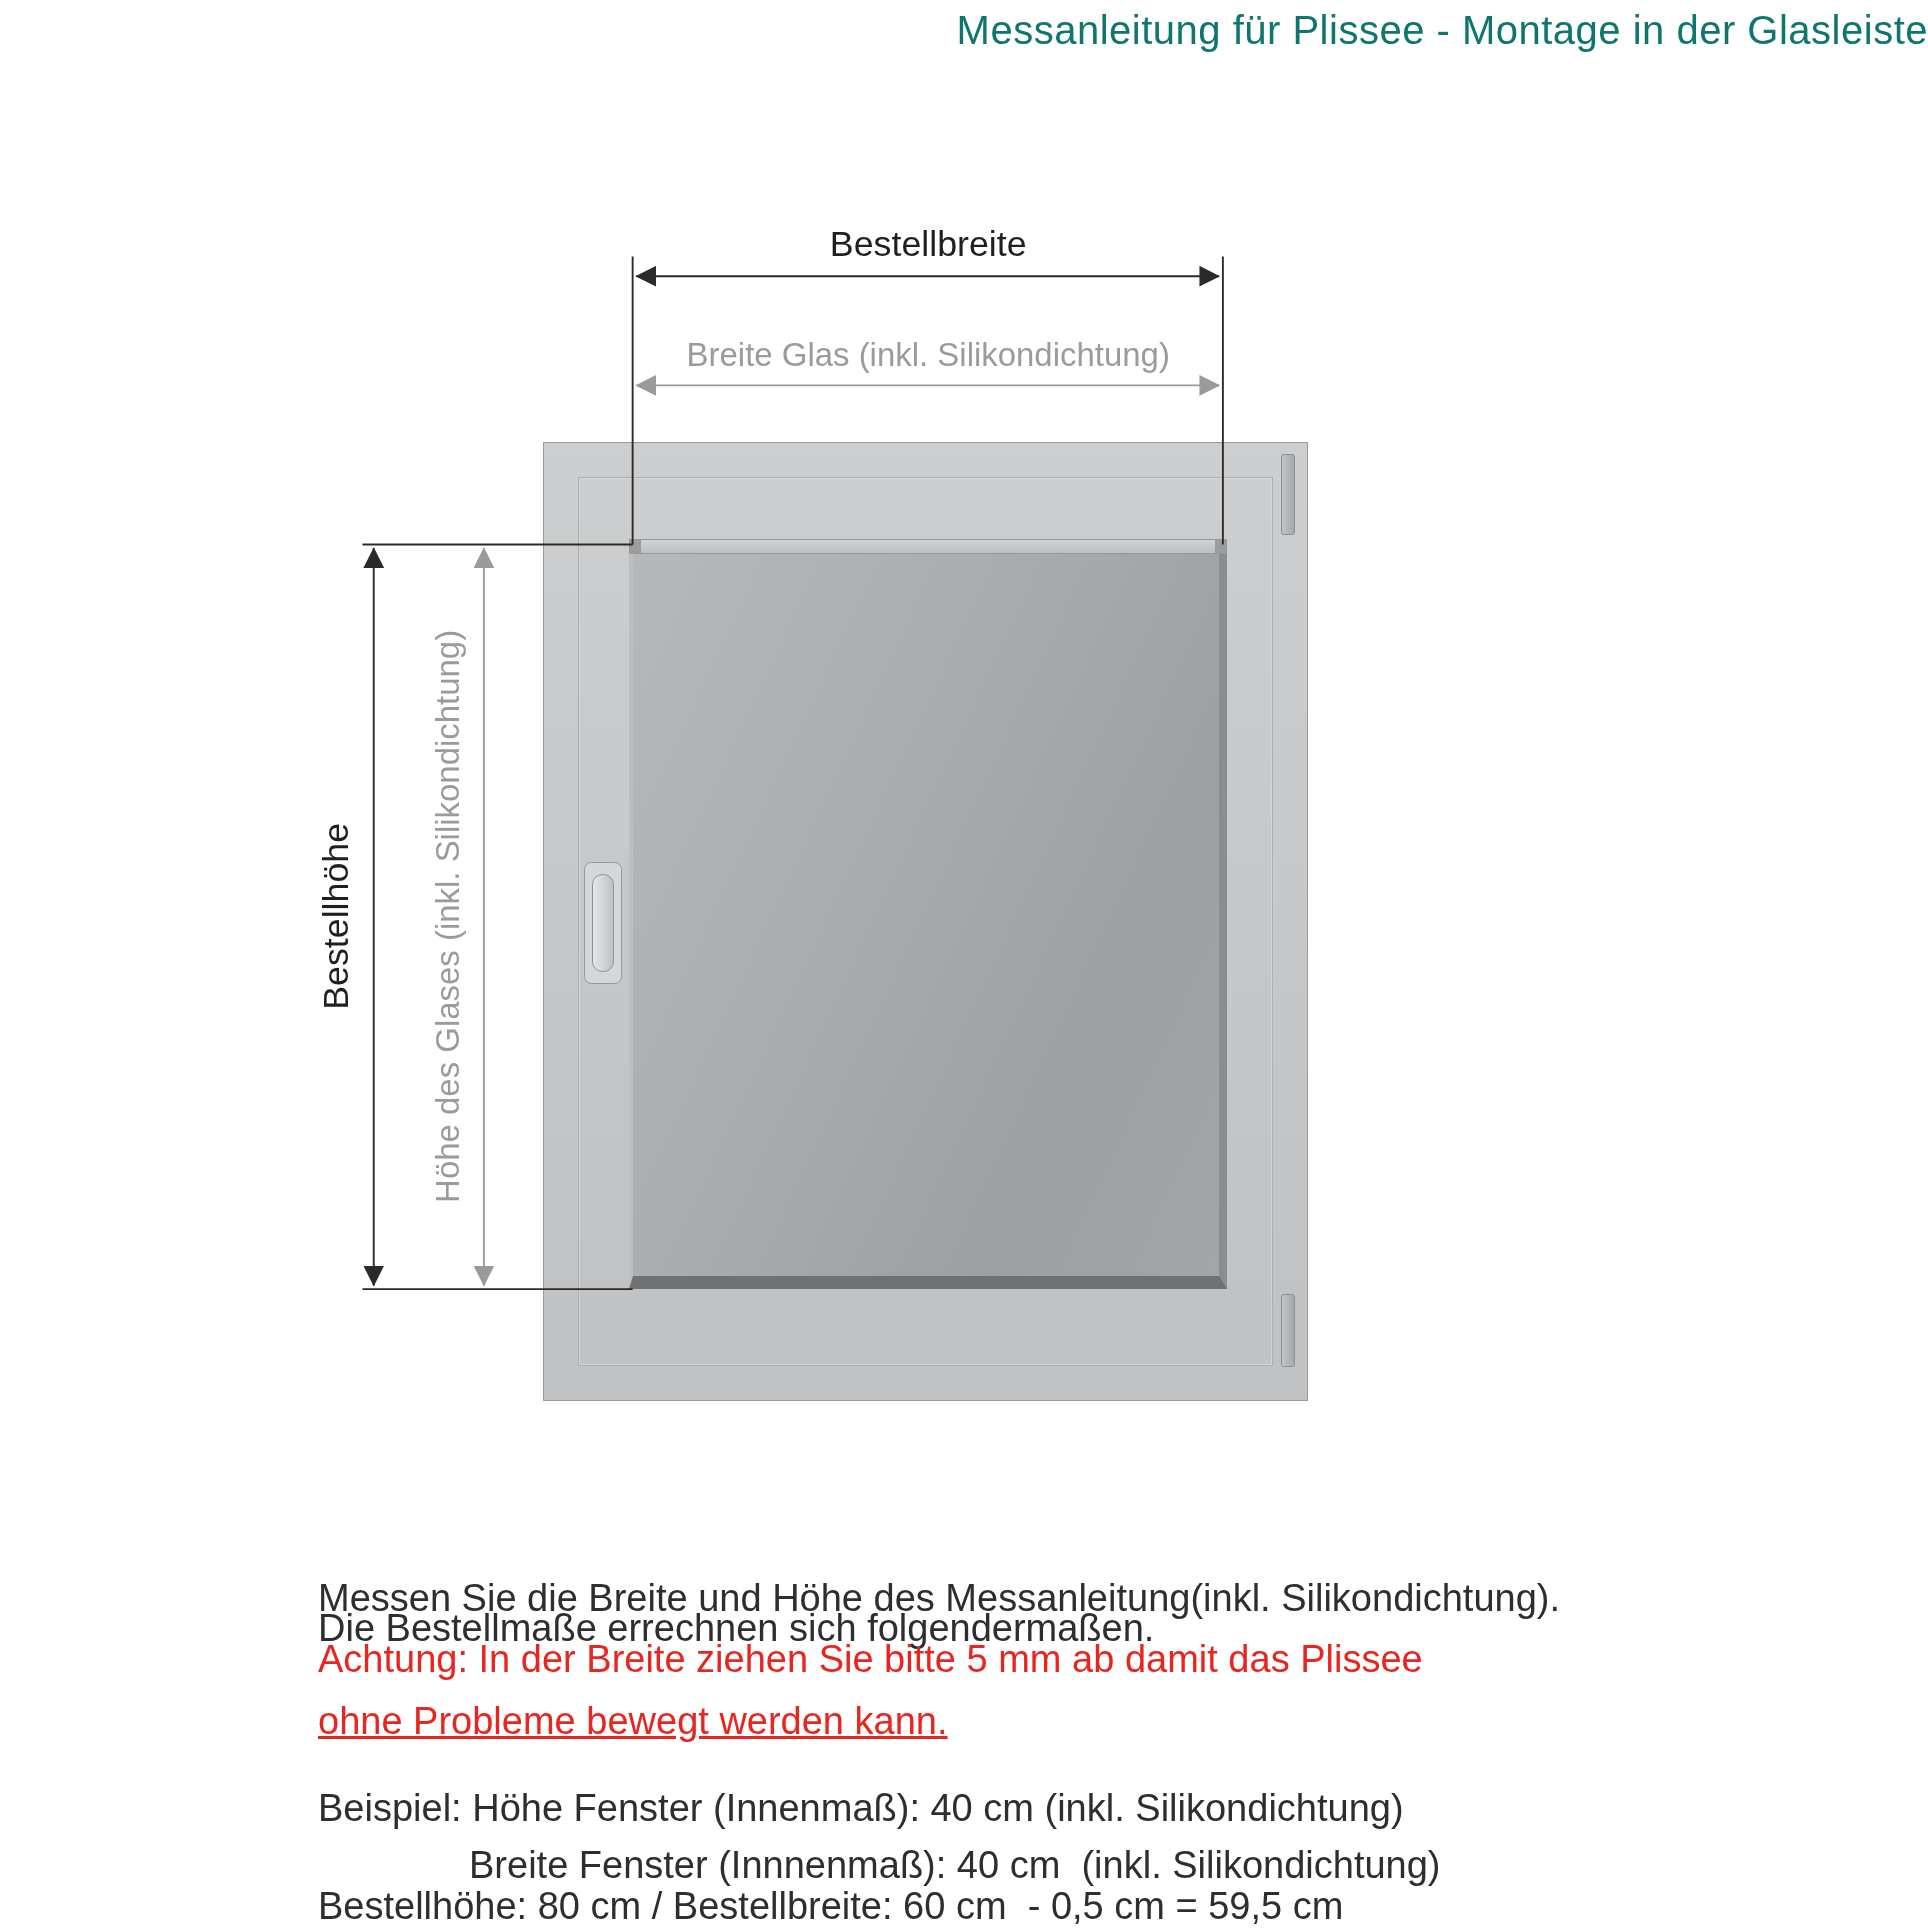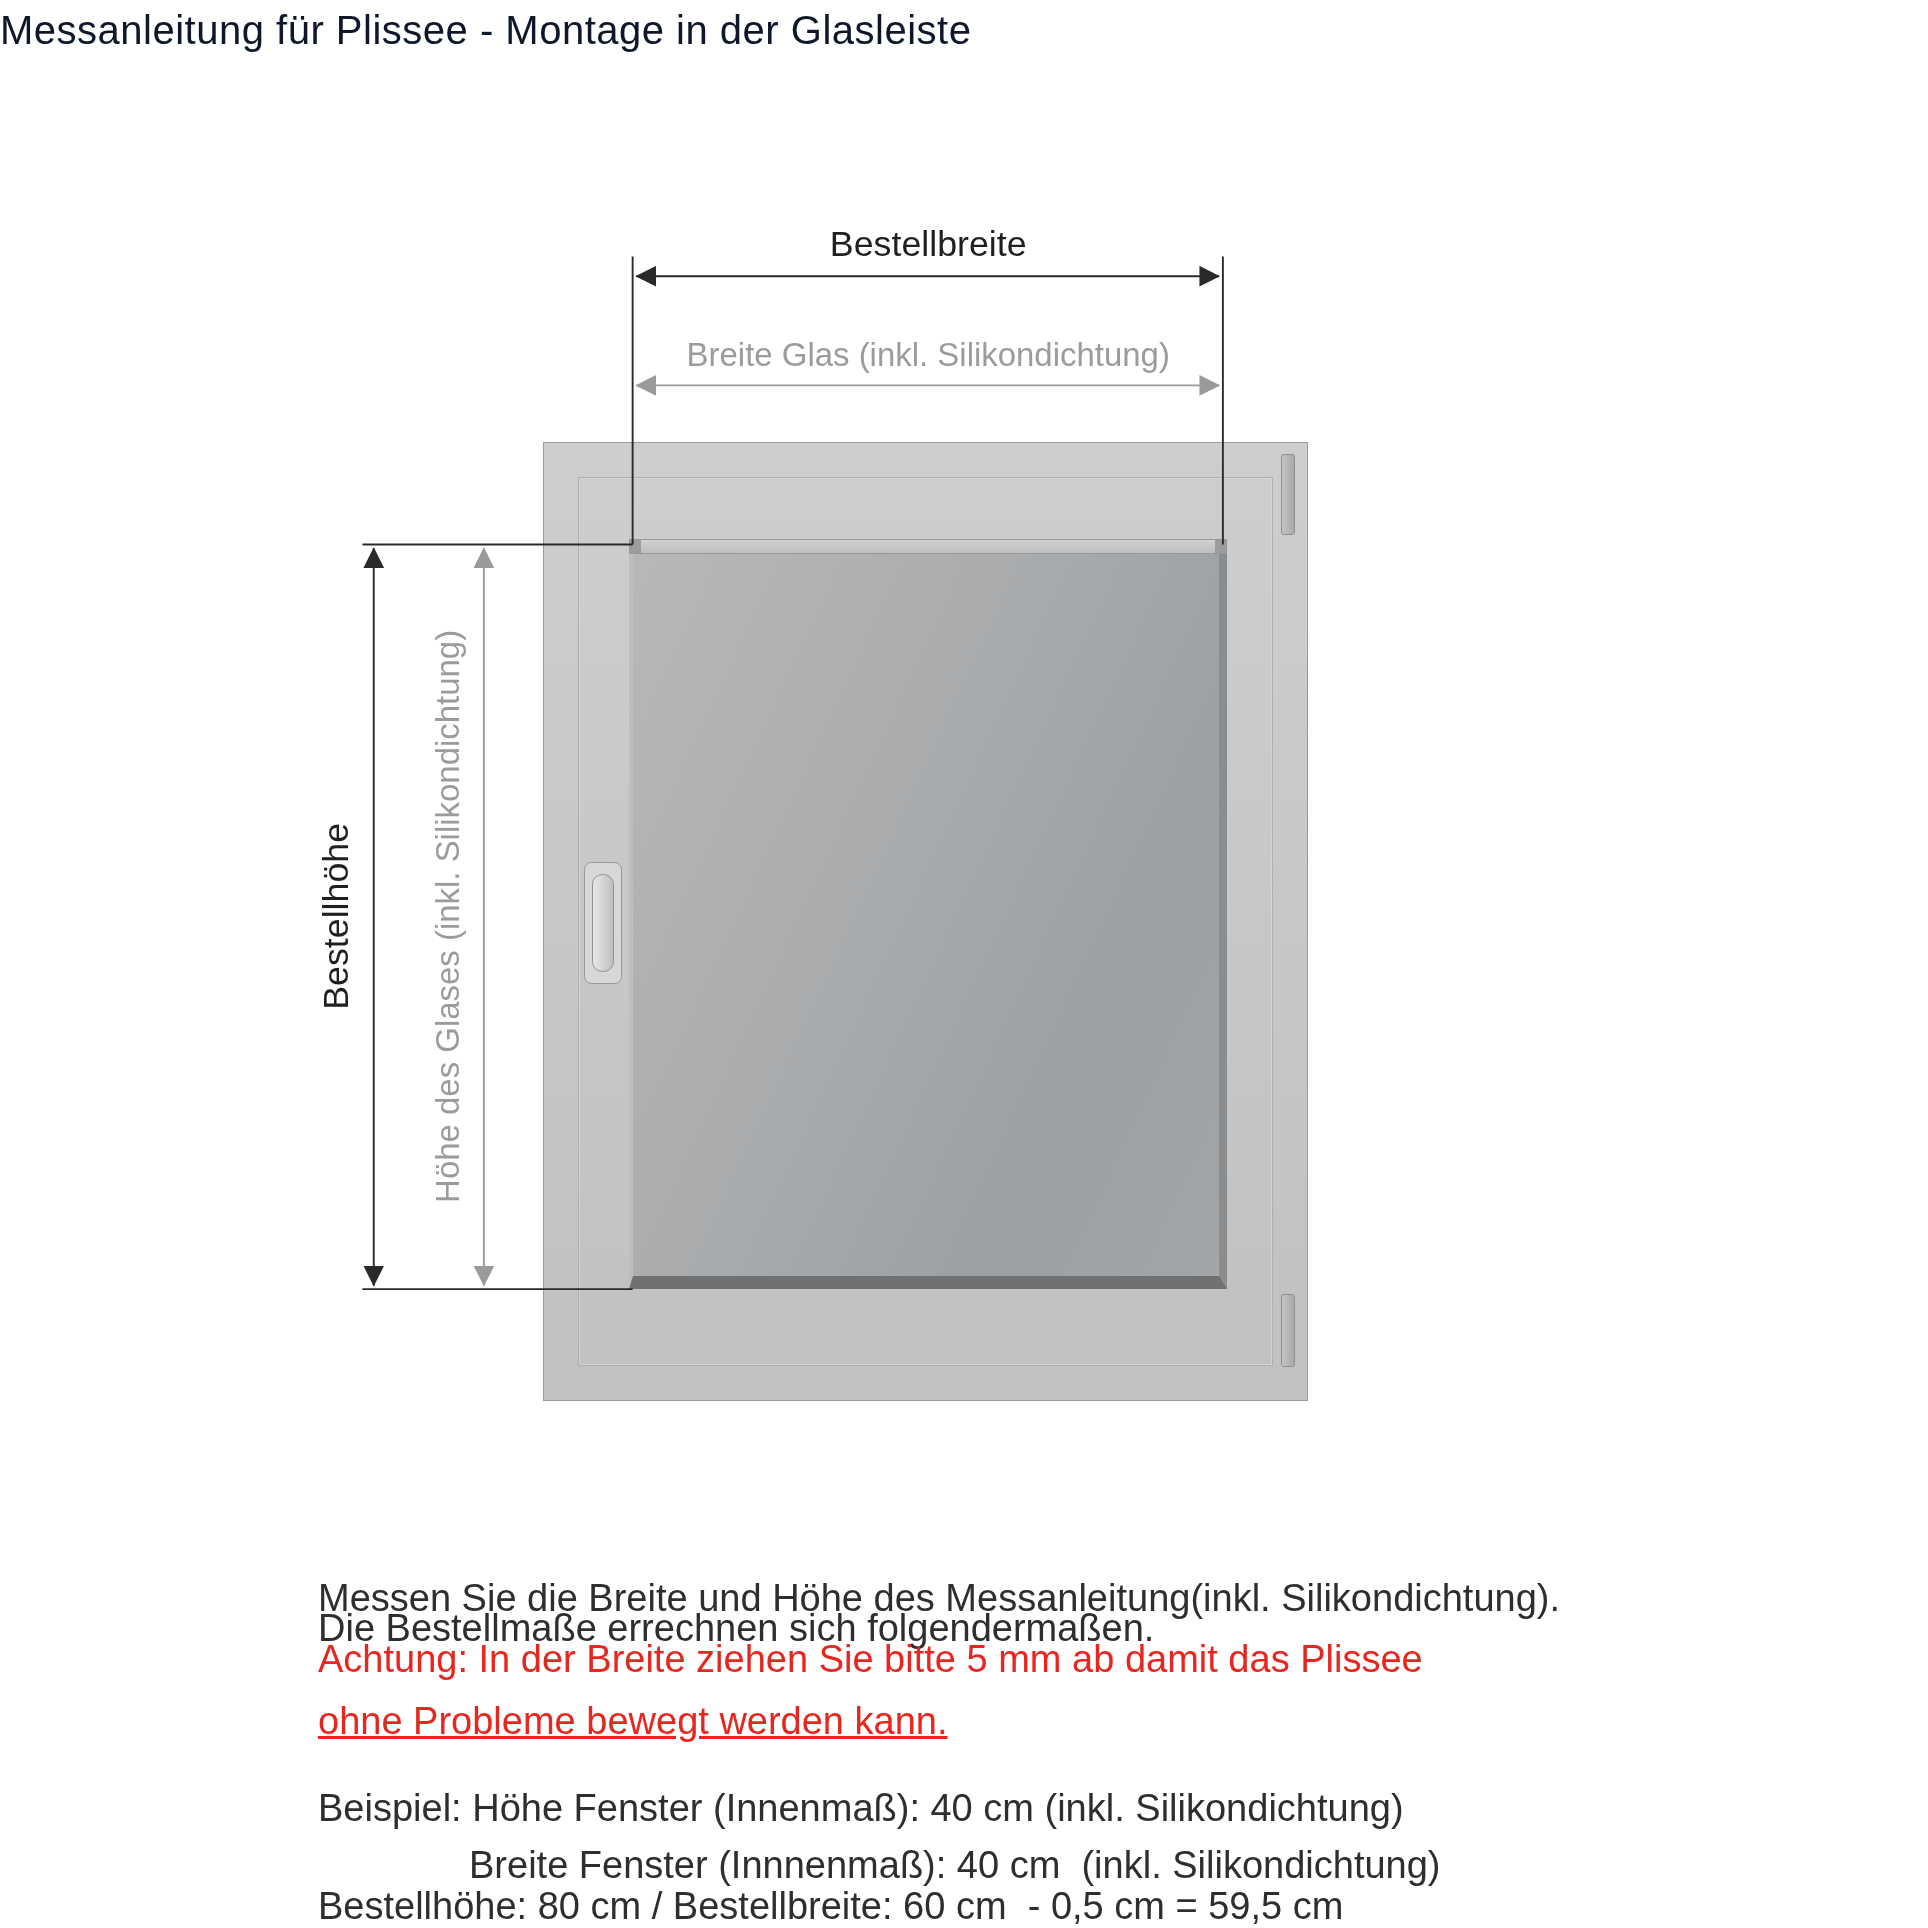--- a/index.html
+++ b/index.html
@@ -1,21 +1,21 @@
 <!DOCTYPE html>
 <html style="font-size:15px"><head>
 <meta charset="utf-8">
 <style>
   * { box-sizing: border-box; margin: 0; padding: 0; }
   html, body { width: 1928px; height: 1928px; background: #ffffff; overflow: hidden; }
   body { font-family: "Liberation Sans", "DejaVu Sans", sans-serif; color: #2e2e2e; position: relative; }
 
   .title {
     position: absolute; top: 7.5px; left: 0; width: 100%;
-    text-align: left; font-size: 40px; color: #0f172a; letter-spacing: 0.5px;
+    text-align: right; font-size: 40px; color: #0f766e; letter-spacing: 0.5px;
   }
 
   .diagram { position: absolute; left: 0; top: 0; width: 1604px; height: 1507px; }
 
   
   .window-frame {
     position: absolute; left: 543px; top: 442px; width: 765px; height: 959px;
     background: linear-gradient(180deg, #cdcecf 0%, #c5c6c8 60%, #c0c1c3 100%);
     border: 1.9px solid #9a9b9c;
   }

